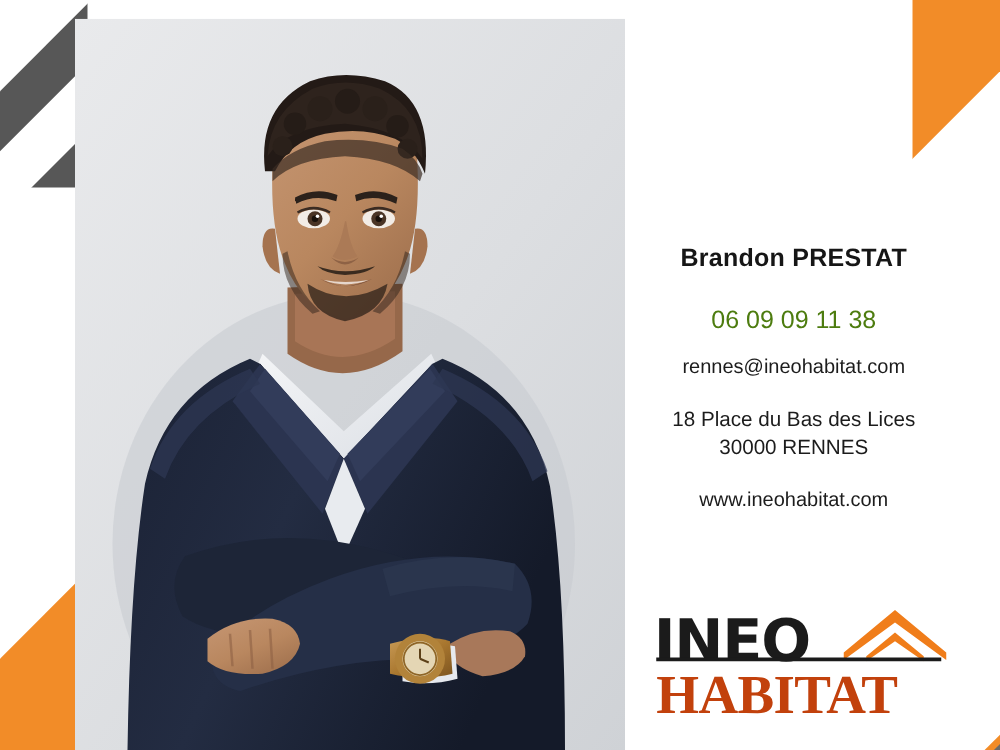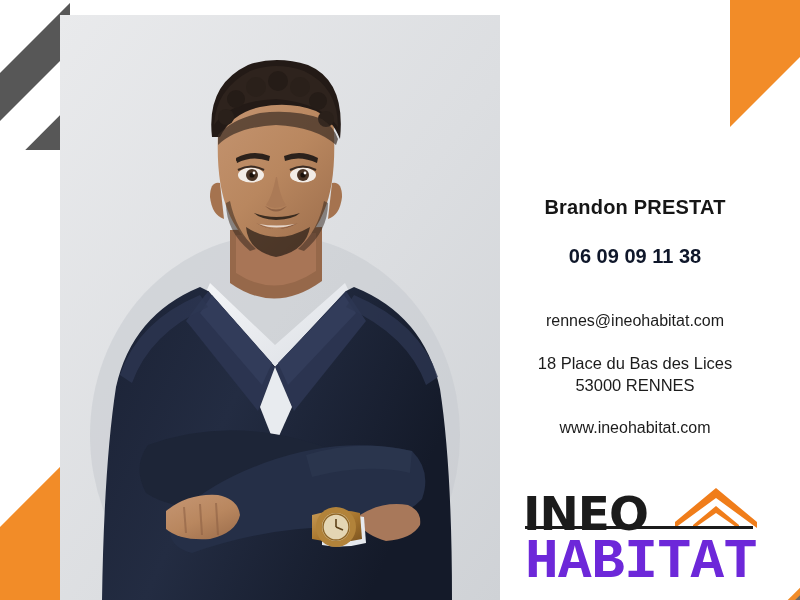--- a/index.html
+++ b/index.html
@@ -150,23 +150,23 @@
   }
   #info .name {
     font-size: 20px;
     font-weight: bold;
     letter-spacing: 0.2px;
     margin-bottom: 26px;
     color: #161616;
   }
   #info .phone {
     font-size: 20px;
-    font-weight: bold;
-    color: #0f172a;
-    margin-bottom: 44px;
+    font-weight: normal;
+    color: #4d7c0f;
+    margin-bottom: 17px;
   }
   #info .email {
     font-size: 16px;
     margin-bottom: 22px;
     color: #1c1c1c;
   }
   #info .address {
     font-size: 16.5px;
     line-height: 1.35;
     margin-bottom: 22px;
@@ -189,25 +189,25 @@
     font-family: "DejaVu Sans", sans-serif;
     font-size: 47px;
     font-weight: bold;
     letter-spacing: -1px;
     color: #1b1b1b;
     position: absolute;
     left: 8px;
     top: 0px;
   }
   #logo .habitat {
-    font-family: Liberation Mono, monospace;
-    font-size: 56px;
+    font-family: Liberation Serif, serif;
+    font-size: 44px;
     font-weight: bold;
     letter-spacing: -0.5px;
-    color: #6d28d9;
+    color: #c2410c;
     position: absolute;
     left: 10px;
     top: 44px;
   }
   #logo .roof {
     position: absolute;
     left: 158px;
     top: 0px;
   }
   #logo .underline {
@@ -370,21 +370,21 @@
       <path d="M264 186 Q258 216 238 234 L244 236 Q268 216 268 188 Z" fill="#2d2219" opacity="0.5"></path>
     </g>
   </svg>
 
   <div id="info">
     <div class="name">Brandon PRESTAT</div>
     <div class="phone">06 09 09 11 38</div>
     <div class="email">rennes@ineohabitat.com</div>
     <div class="address">
       <div>18 Place du Bas des Lices</div>
-      <div>53000 RENNES</div>
+      <div>30000 RENNES</div>
     </div>
     <div class="website">www.ineohabitat.com</div>
   </div>
 
   <div id="logo">
     <div class="ineo">INEO</div>
     <svg class="roof" width="86" height="44" viewBox="0 0 86 44">
       <path d="M43 2 L84 36 L84 42 L43 12 L2 42 L2 36 Z" fill="#f07d1a"></path>
       <path d="M43 20 L66 39 L66 43 L43 27 L20 43 L20 39 Z" fill="#f07d1a"></path>
     </svg>

